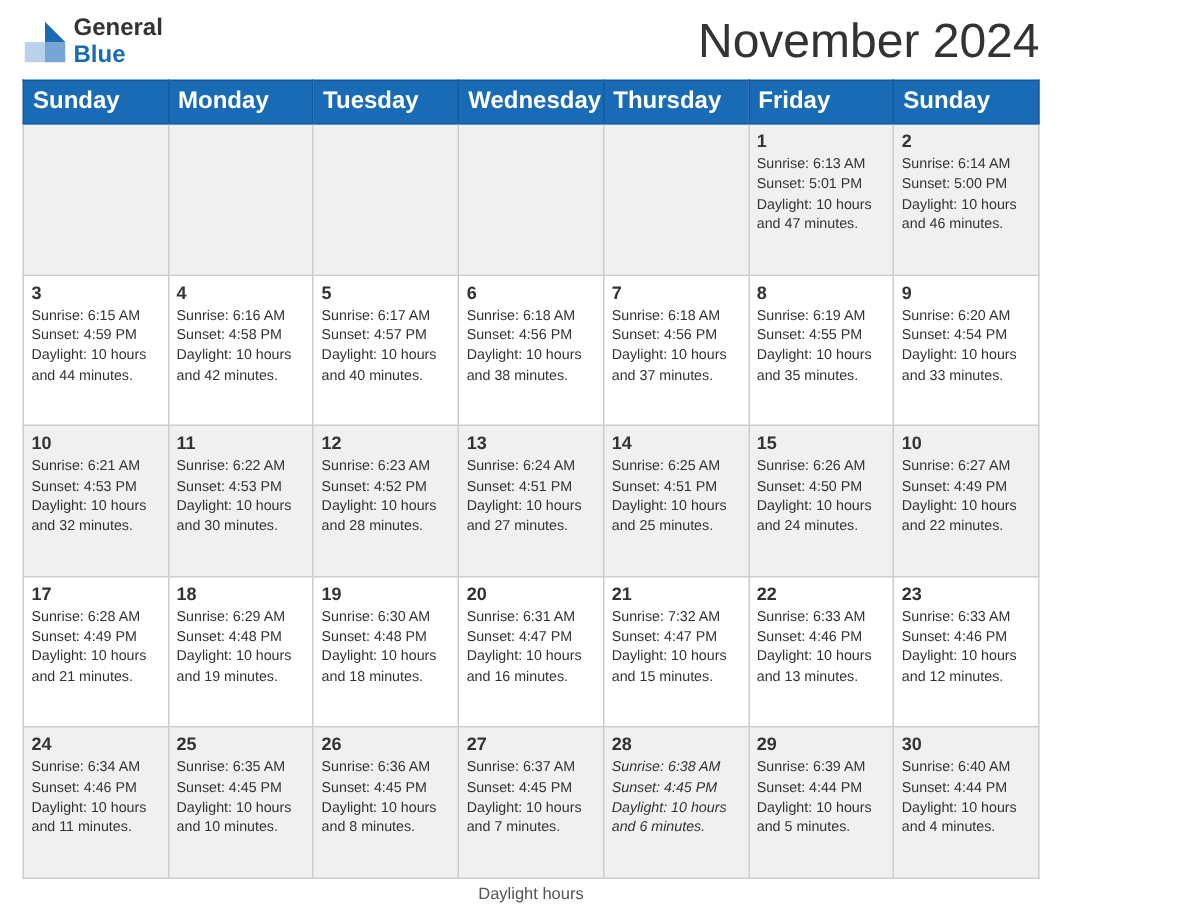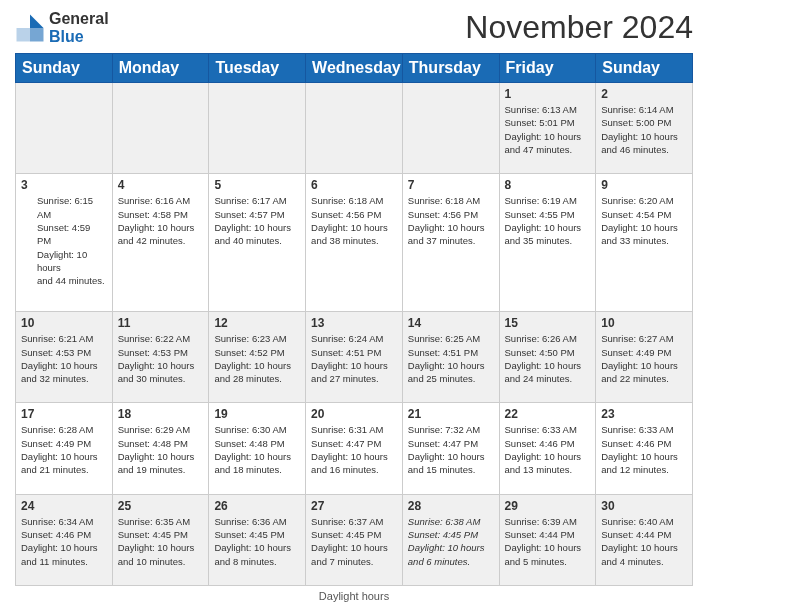--- a/index.html
+++ b/index.html
@@ -159,21 +159,21 @@
             <div class="day-num">2</div>
             <div class="day-info" style="white-space: pre-line;">Sunrise: 6:14 AM
 Sunset: 5:00 PM
 Daylight: 10 hours
 and 46 minutes.</div>
           </td>
         </tr>
         <tr>
           <td>
             <div class="day-num">3</div>
-            <div class="day-info" style="white-space: pre-line; margin-left: 16px;">Sunrise: 6:15 AM
+            <div class="day-info" style="white-space: pre-line;">Sunrise: 6:15 AM
 Sunset: 4:59 PM
 Daylight: 10 hours
 and 44 minutes.</div>
           </td>
           <td>
             <div class="day-num">4</div>
             <div class="day-info" style="white-space: pre-line;">Sunrise: 6:16 AM
 Sunset: 4:58 PM
 Daylight: 10 hours
 and 42 minutes.</div>

